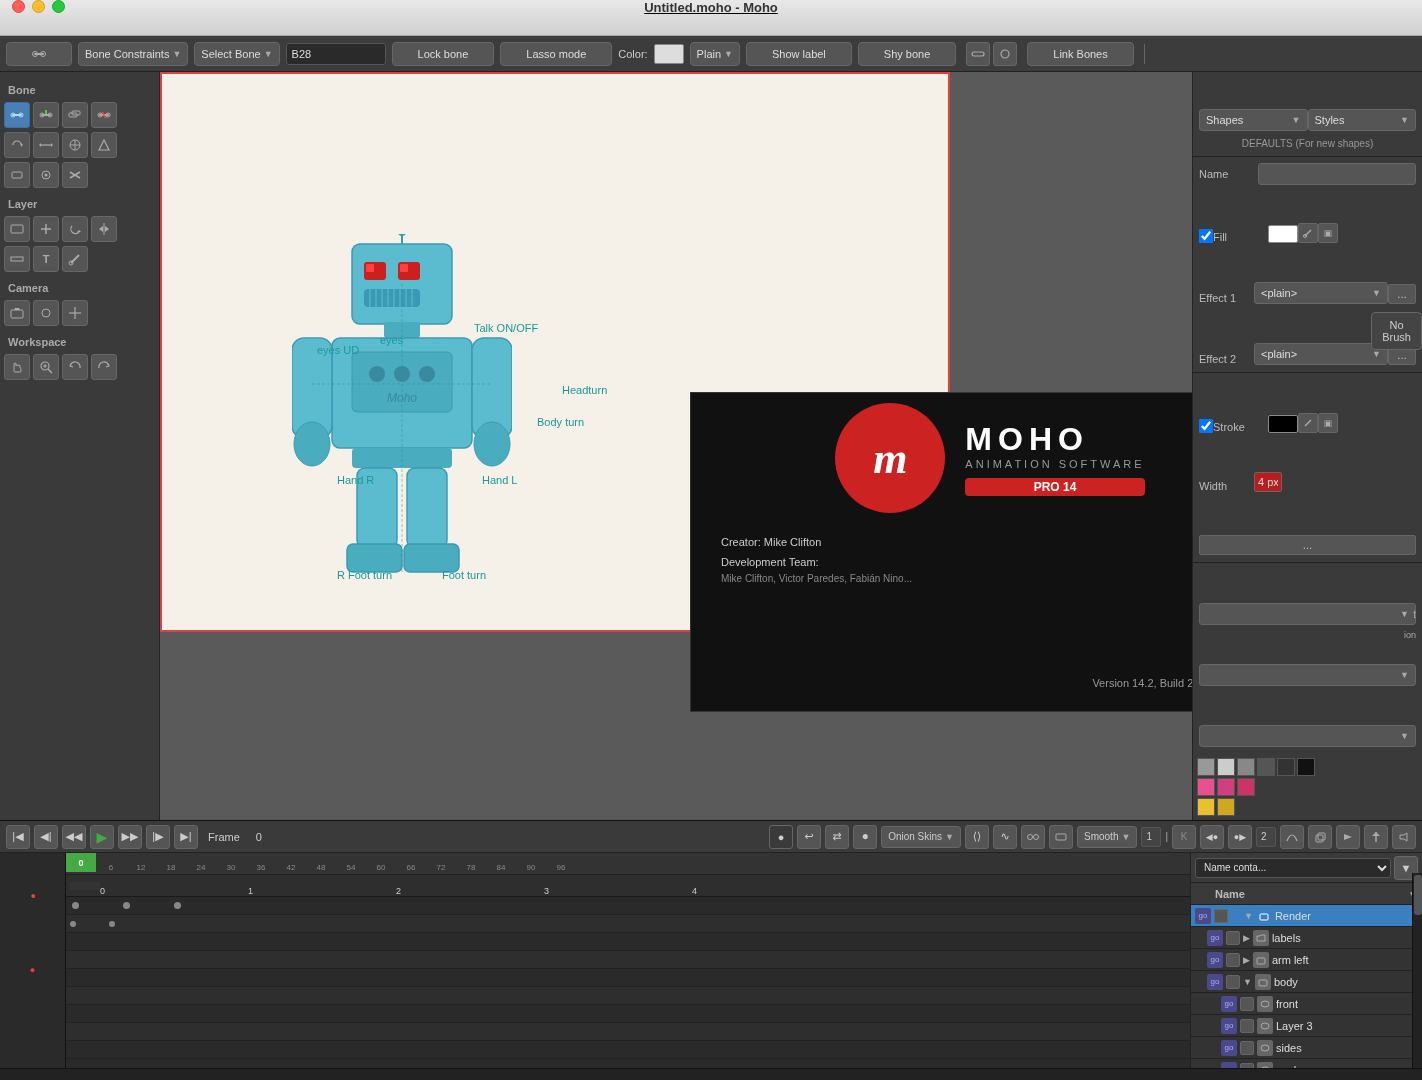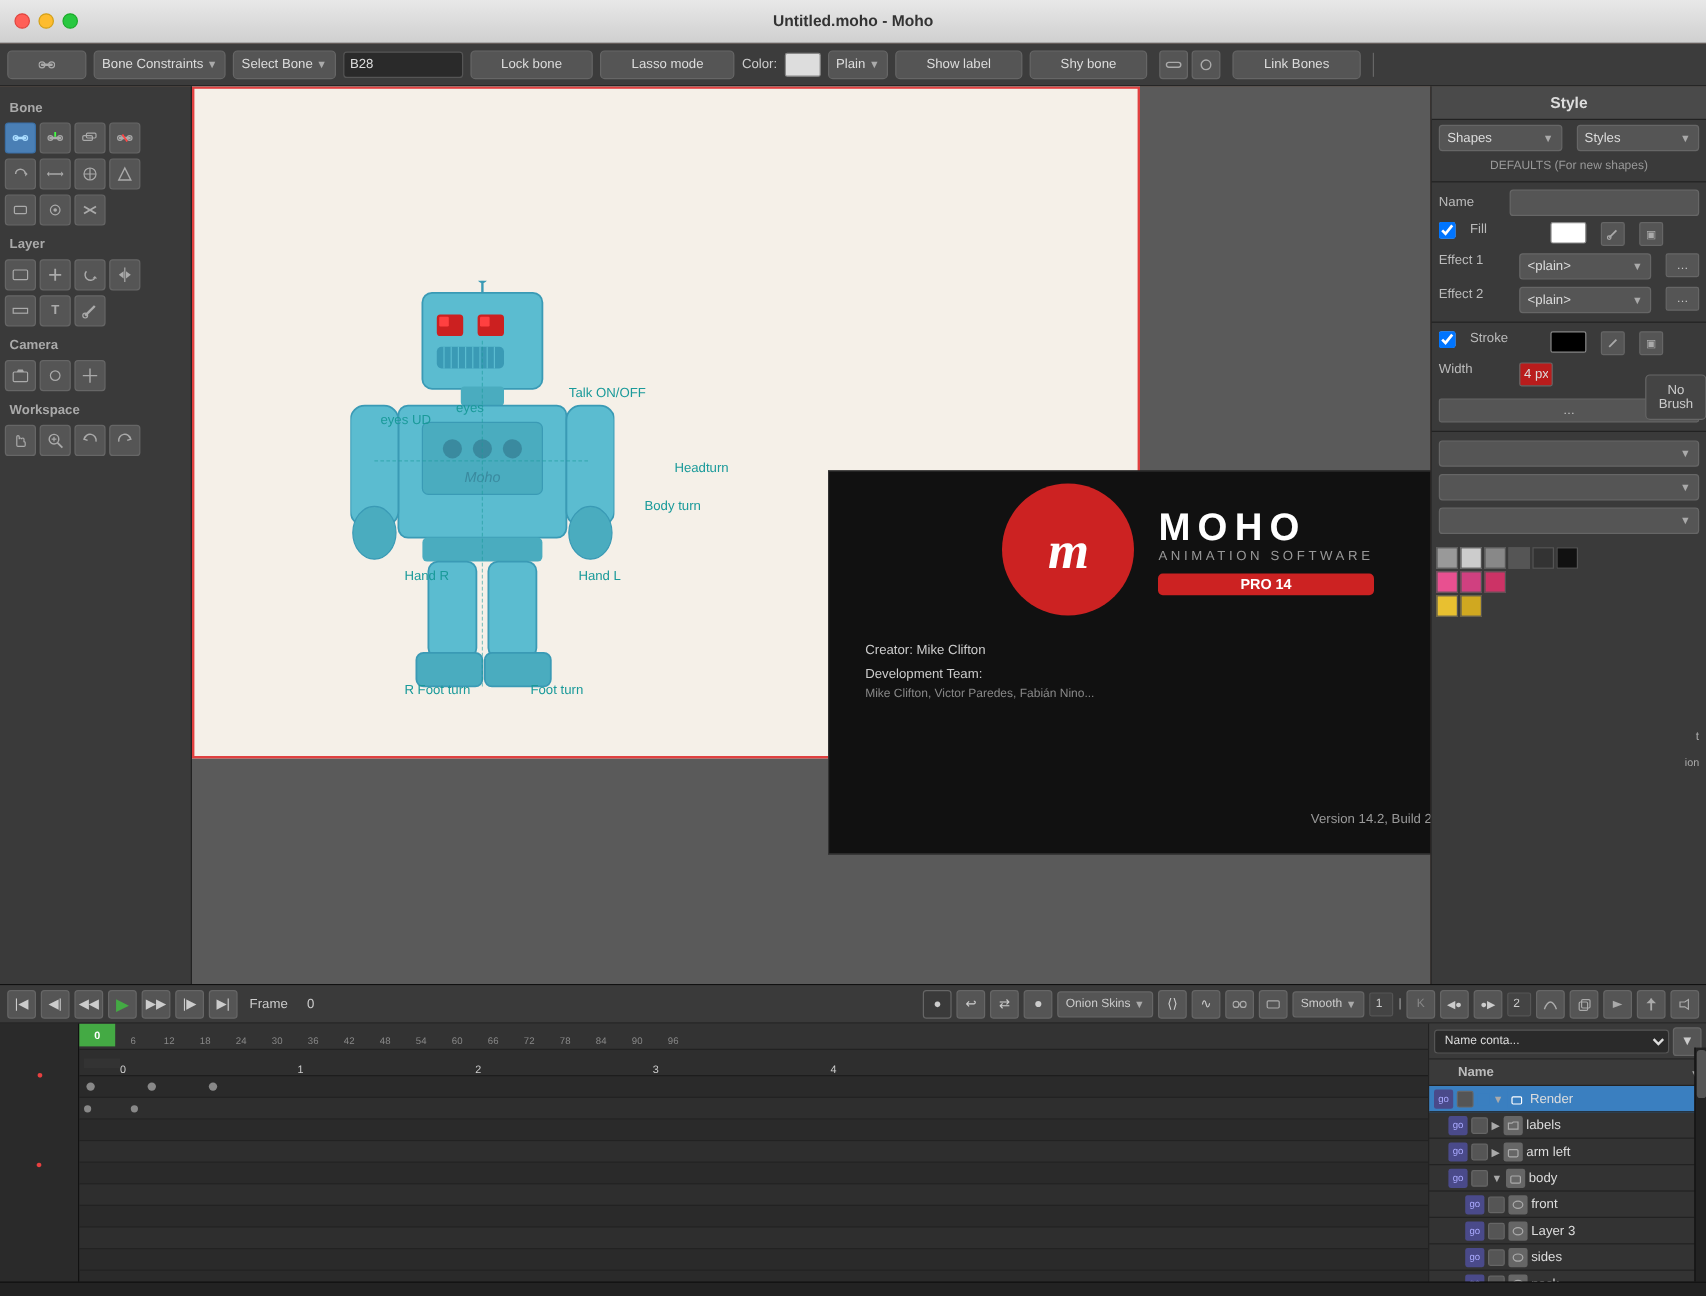--- a/index.html
+++ b/index.html
@@ -12,24 +12,24 @@
       overflow: hidden;
       position: relative;
     }
 
     
     .title-bar {
       width: 100%;
       height: 36px;
       background: linear-gradient(to bottom, #e8e8e8, #d0d0d0);
       display: flex;
-      align-items: center;
       justify-content: center;
       position: relative;
       border-bottom: 1px solid #aaa;
+      text-decoration: underline;
     }
     .traffic-lights {
       position: absolute;
       left: 12px;
       display: flex;
       gap: 7px;
       align-items: center;
     }
     .traffic-light {
       width: 13px;
@@ -191,23 +191,24 @@
       background: #4a4a4a;
       border-bottom: 1px solid #222;
       padding: 6px 10px;
       font-size: 13px;
       font-weight: 600;
       color: #ddd;
       text-align: center;
     }
     .panel-row {
       display: flex;
-      align-items: flex-start;
-      gap: 12px;
+      align-items: flex-end;
+      gap: 0;
       padding: 3px 6px;
+      margin-top: 33px;
     }
     .panel-dropdown {
       background: #555;
       border: 1px solid #666;
       border-radius: 3px;
       color: #ddd;
       font-size: 11px;
       padding: 2px 6px;
       flex: 1;
       height: 22px;
@@ -863,21 +864,20 @@
         <div style="color:#888;font-size:10px;">Mike Clifton, Victor Paredes, Fabián Nino...</div>
       </div>
       <div style="position:absolute;bottom:10px;right:15px;text-align:right;">
         <div style="color:#999;font-size:11px;">Version 14.2, Build 20240604 (64-bit)</div>
         <div style="color:#999;font-size:11px;">Registered</div>
       </div>
     </div>
   </div>
 
   <div class="right-panel" style="position:relative;">
-    <div class="panel-header">Style</div>
 
     <div class="panel-row" style="padding:4px 6px;">
       <div class="panel-dropdown" style="flex:1;">
         <span>Shapes</span>
         <span class="chevron">▼</span>
       </div>
       <div class="panel-dropdown" style="flex:1;">
         <span>Styles</span>
         <span class="chevron">▼</span>
       </div>

